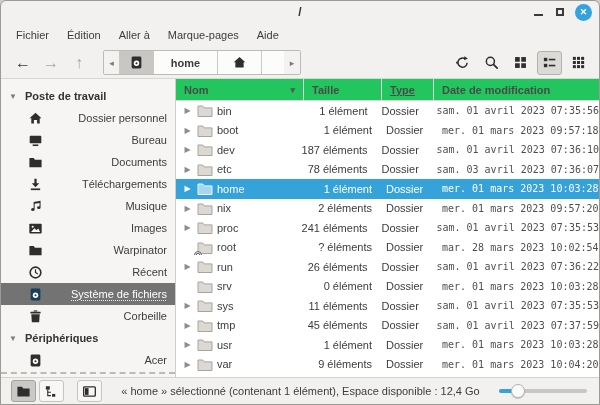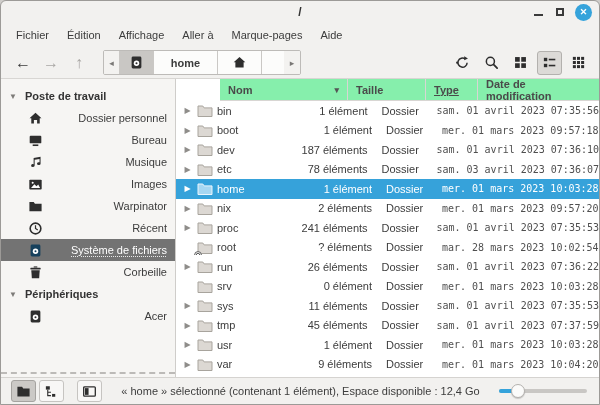--- a/index.html
+++ b/index.html
@@ -44,21 +44,21 @@
   .side-item { height:22px; display:flex; align-items:center; gap:7px; padding:0 8px 0 26px; color:#3c3c3c;justify-content:space-between; }
   .side-item.selected { background:#737373; color:#fff; }
   .side-item.selected .lbl { text-decoration:underline dotted 1px rgba(255,255,255,.85); text-underline-offset:2px; }
   .icon { display:inline-flex; width:16px; height:16px; align-items:center; justify-content:center; color:#2e2e2e; flex:none; }
   .icon svg { width:15px; height:15px; }
   .side-item.selected .icon { color:#16405c; }
   .grippy { margin-top:auto; border-top:2px dashed #bcbab7; height:5px; }
 
   
   .filearea { flex:1; background:#fff; display:flex; flex-direction:column; min-width:0; }
-  .listheader { display:flex; height:22px; background:#86efac; border-bottom:1px solid #d8d6d3; font-weight:bold; color:#4a4a4a; flex:none;margin-left:44px; }
+  .listheader { display:flex; height:22px; background:#22c55e; border-bottom:1px solid #d8d6d3; font-weight:bold; color:#4a4a4a; flex:none; }
   .hcol { display:flex; align-items:center; padding:0 8px; border-right:1px solid #d8d6d3; }
   .hcol.c-name { width:128px; justify-content:space-between; }
   .hcol.c-size { width:78px; }
   .hcol.c-type { width:52px;text-decoration:underline; }
   .hcol.c-date { flex:1; border-right:none; }
   .sort-arrow { font-size:9px; color:#555; }
   .rows { flex:1; overflow:hidden; }
   .row { display:flex; align-items:center; height:19.5px; }
   .row.selected { background:#36a2da; color:#fff; }
   .cell-name { width:128px; display:flex; align-items:center; gap:4px; padding-left:6px; overflow:hidden; }
@@ -99,21 +99,20 @@
       <span class="ctrl ctrl-max">
           <i></i>
         </span>
       <span class="ctrl ctrl-close"></span>
     </div>
   </div>
 
   <div class="menubar" id="menubar">
       <span class="menu-item">Fichier</span>
       <span class="menu-item">Édition</span>
-      <span class="menu-item">Affichage</span>
       <span class="menu-item">Aller à</span>
       <span class="menu-item">Marque-pages</span>
       <span class="menu-item">Aide</span>
     </div>
 
   <div class="toolbar">
     <span id="nav-buttons" style="display:flex">
         <span class="tool-btn ">
           <span>←</span>
         </span>
@@ -227,20 +226,37 @@
             <svg viewBox="0 0 16 16">
               <rect fill="currentColor" x="1.8" y="3" width="12.4" height="8" rx="1"></rect>
               <rect fill="currentColor" x="5" y="12.2" width="6" height="1.7"></rect>
             </svg>
           </span>
      <span class="lbl">Bureau</span>
    </div>
         <div class="side-item ">
      <span class="icon ">
             <svg viewBox="0 0 16 16">
+              <path fill="currentColor" d="M1.5 3.2h4.6l1.3 1.9h7.1v8H1.5z"></path>
+            </svg>
+          </span>
+     <span class="lbl">Documents</span>
+   </div>
+        <div class="side-item ">
+     <span class="icon ">
+            <svg viewBox="0 0 16 16">
+              <path fill="currentColor" d="M6.8 1.8h2.4v4.8H12L8 10.8 4 6.6h2.8z"></path>
+              <rect fill="currentColor" x="3" y="12.2" width="10" height="1.8"></rect>
+            </svg>
+          </span>
+     <span class="lbl">Téléchargements</span>
+   </div>
+        <div class="side-item ">
+     <span class="icon ">
+            <svg viewBox="0 0 16 16">
               <path fill="currentColor" d="M6 3.1 13.4 1.8v7.4a1.9 1.5 0 1 1-1.1-1.35V4.2L7.1 5v6.3a1.9 1.5 0 1 1-1.1-1.35z"></path>
             </svg>
           </span>
      <span class="lbl">Musique</span>
    </div>
         <div class="side-item ">
      <span class="icon ">
             <svg viewBox="0 0 16 16">
               <rect fill="currentColor" x="1.4" y="2.8" width="13.2" height="10.4" rx="1"></rect>
               <circle fill="#fff" cx="5" cy="6.2" r="1.1"></circle>

